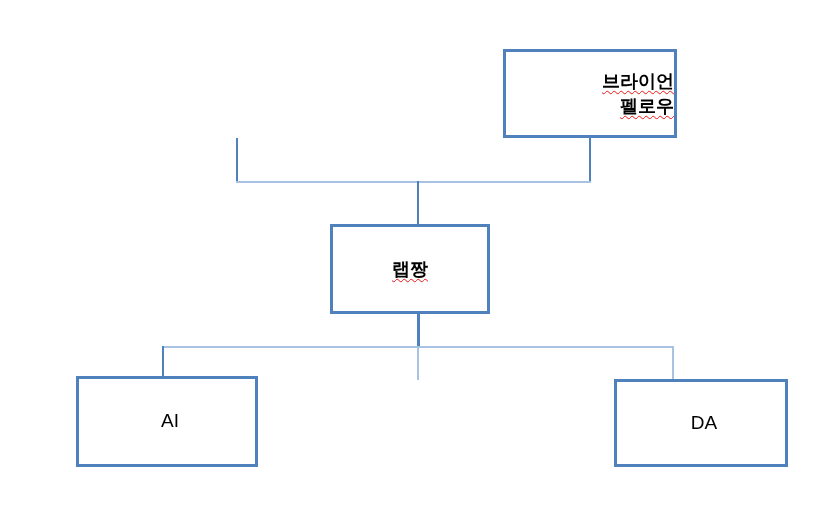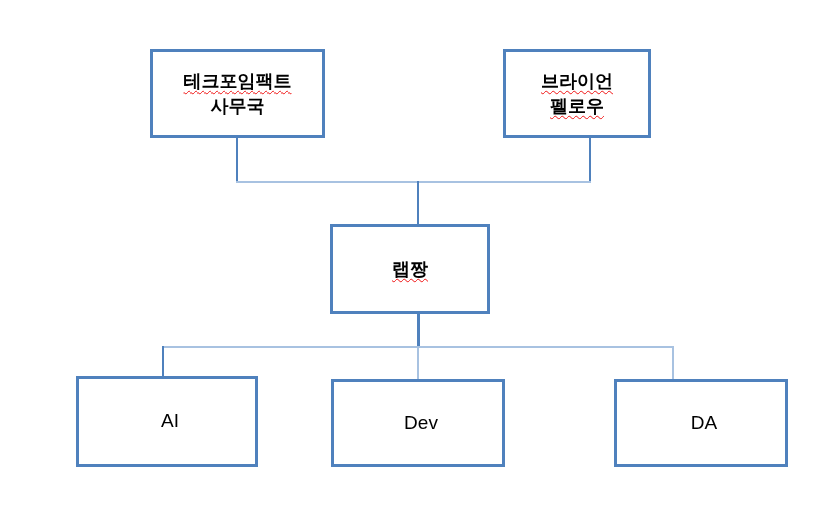--- a/index.html
+++ b/index.html
@@ -50,21 +50,21 @@
   }
   .conn {
     position: absolute;
     background: #4F81BD;
   }
   .conn--light {
     background: #A8C2E1;
   }
   
   .node-secretariat { left: 150px; top: 49px;  width: 175px; height: 89px; }
-  .node-brian-fellow{ left: 503px; top: 49px;  width: 148px; height: 89px; }
+  .node-brian-fellow{ left: 503px; top: 49px;  width: 174px; height: 89px; align-items: flex-end; }
   .node-lab-lead    { left: 330px; top: 224px; width: 160px; height: 90px; }
   .node-ai-team     { left: 76px;  top: 376px; width: 182px; height: 91px; }
   .node-dev-team    { left: 331px; top: 379px; width: 174px; height: 88px; }
   .node-da-team     { left: 614px; top: 379px; width: 174px; height: 88px; }
   
   .conn-v-secretariat { left: 236px; top: 138px; width: 2px;   height: 44px; }
   .conn-v-fellow      { left: 589px; top: 138px; width: 2px;   height: 44px; }
   .conn-h-top         { left: 236px; top: 181px; width: 355px; height: 2px;  }
   .conn-v-lead-in     { left: 417px; top: 181px; width: 2px;   height: 43px; }
   .conn-v-lead-out    { left: 417px; top: 313px; width: 3px;   height: 34px; }
@@ -81,39 +81,32 @@
   <div class="conn conn-v-secretariat"></div>
   <div class="conn conn-v-fellow"></div>
   <div class="conn conn--light conn-h-top"></div>
   <div class="conn conn-v-lead-in"></div>
   <div class="conn conn-v-lead-out"></div>
   <div class="conn conn--light conn-h-bottom"></div>
   <div class="conn conn-v-ai"></div>
   <div class="conn conn--light conn-v-dev"></div>
   <div class="conn conn--light conn-v-da"></div>
 
-  <div class="node node--korean node-secretariat">
-    <span class="node-line misspelled">테크포임팩트</span>
-    <span class="node-line">사무국</span>
-  </div>
 
   <div class="node node--korean node-brian-fellow">
     <span class="node-line misspelled">브라이언</span>
     <span class="node-line misspelled">펠로우</span>
   </div>
 
   <div class="node node--korean node-lab-lead">
     <span class="node-line misspelled">랩짱</span>
   </div>
 
   <div class="node node--latin node-ai-team">
     <span class="node-line">AI</span>
   </div>
 
-  <div class="node node--latin node-dev-team">
-    <span class="node-line">Dev</span>
-  </div>
 
   <div class="node node--latin node-da-team">
     <span class="node-line">DA</span>
   </div>
 
 </div>
 
 </body></html>

